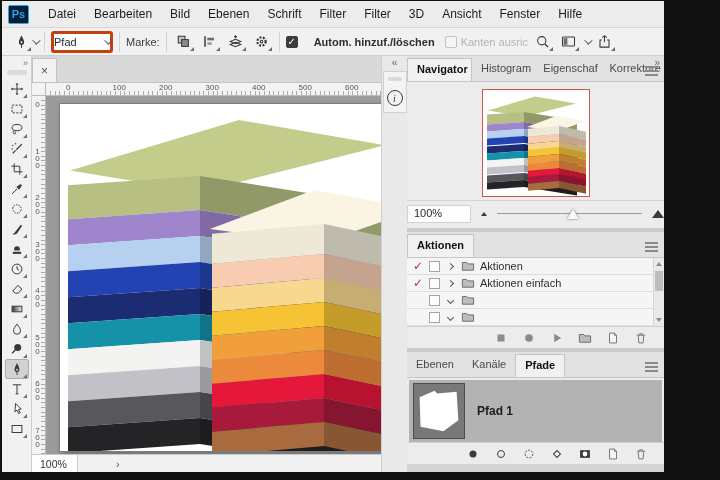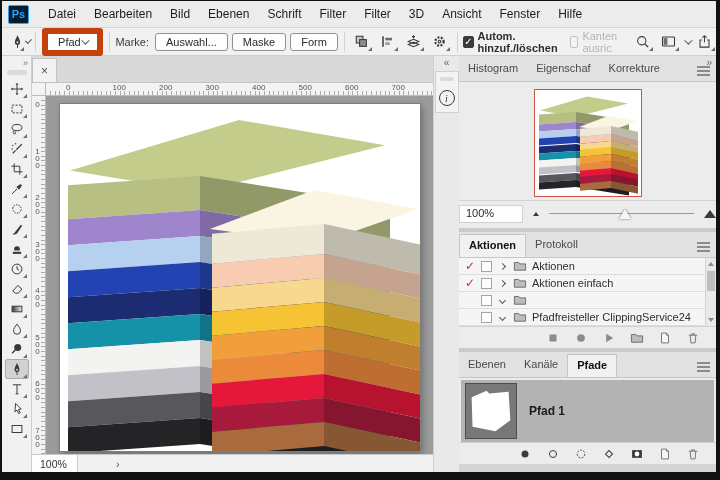--- a/index.html
+++ b/index.html
@@ -1,30 +1,30 @@
 <!DOCTYPE html>
 <html><head>
 <meta charset="utf-8">
 <style>
   * { margin:0; padding:0; box-sizing:border-box; user-select:none; }
   html,body { width:720px; height:480px; overflow:hidden; }
   body { background:#111; font-family:"Liberation Sans","DejaVu Sans",sans-serif; color:#2b2b2b; position:relative; }
-  .app { position:absolute; left:2px; top:1px; width:714px; height:471px; background:#ececec; display:flex; flex-direction:column; }
+  .app { position:absolute; left:2px; top:1px; width:662px; height:471px; background:#ececec; display:flex; flex-direction:column; }
 
   
   .menubar { height:27px; background:#ececec; border-bottom:1px solid #d6d6d6; display:flex; align-items:center; gap:2px; padding-left:6px; flex:0 0 auto; }
   .ps-logo { width:21px; height:19px; background:#001d34; color:#2ea3f2; font-size:11px; font-weight:bold; display:flex; align-items:center; justify-content:center; border-radius:2px; border:1px solid #2ea3f2; margin-right:8px; }
   .menu-item { font-size:12px; padding:4px 9px; color:#1d1d1d; cursor:default; }
 
   
   .optionsbar { height:28px; background:#f1f1f1; border-bottom:1px solid #cfcfcf; display:flex; align-items:center; font-size:11px; flex:0 0 auto; }
   .opt-sep { width:1px; height:20px; background:#d2d2d2; margin:0 6px; }
   .opt-group { display:flex; align-items:center; gap:4px; }
   .opt-btn { background:#fdfdfd; border:1px solid #919191; border-radius:3px; padding:2px 10px; font-size:11px; color:#2b2b2b; }
-  .opt-select { background:#fdfdfd; border:6px solid #c2410c; border-radius:3px; padding:2px 10px; width:62px; display:flex; justify-content:space-between; align-items:center; }
+  .opt-select { background:#fdfdfd; border:3px solid #c2410c; border-radius:3px; padding:2px 0; width:62px; display:flex; justify-content:space-between; align-items:center; }
   .cdown { width:6px; height:6px; border-right:1.4px solid #555; border-bottom:1.4px solid #555; transform:rotate(45deg) translateY(-2px); display:inline-block; }
   .iconbox { width:22px; height:20px; display:flex; align-items:center; justify-content:center; position:relative; }
   .corner-tri::after { content:""; position:absolute; right:1px; bottom:1px; border-left:4px solid transparent; border-bottom:4px solid #6b6b6b; }
   .chk { width:12px; height:12px; border:1px solid #6f6f6f; border-radius:2px; background:#fdfdfd; display:inline-flex; align-items:center; justify-content:center; font-size:10px; }
   .chk.on { background:#3b3b3b; border-color:#3b3b3b; color:#fff; }
   .chk.off-dis { border-color:#c3c3c3; background:#f4f4f4; }
   .opt-label { font-size:11px; color:#3c3c3c; }
   .opt-label.dis { color:#b4b4b4; }
 
   
@@ -145,25 +145,20 @@
         </svg>
       </span>
     <span class="cdown"></span>
     <span class="opt-sep"></span>
     <span class="opt-select">
       <span>Pfad</span>
       <span class="cdown"></span>
     </span>
     <span class="opt-sep"></span>
     <span class="opt-label">Marke:</span>
-    <span class="opt-group" style="margin-left:6px">
-      <button class="opt-btn">Auswahl...</button>
-      <button class="opt-btn">Maske</button>
-      <button class="opt-btn">Form</button>
-    </span>
     <span class="opt-sep"></span>
     <span id="opt-right-icons" class="opt-group">
         <span class="iconbox corner-tri">
           <svg viewBox="0 0 20 20" width="15" height="15" fill="none" stroke="#3a3a3a" stroke-width="1.4">
             <rect x="3" y="3" width="9" height="9" fill="#c6c6c6"></rect>
             <rect x="7.5" y="7.5" width="9" height="9" fill="#8d8d8d"></rect>
           </svg>
         </span>
         <span class="iconbox corner-tri">
           <svg viewBox="0 0 20 20" width="15" height="15" fill="none" stroke="#3a3a3a" stroke-width="1.4">
@@ -181,21 +176,21 @@
         </span>
         <span class="iconbox corner-tri">
           <svg viewBox="0 0 20 20" width="15" height="15" fill="none" stroke="#3a3a3a" stroke-width="1.4">
             <circle cx="10" cy="10" r="5.5" stroke-dasharray="2.6 1.9" stroke-width="3"></circle>
             <circle cx="10" cy="10" r="1.8"></circle>
           </svg>
         </span>
       </span>
     <span class="opt-sep"></span>
     <span class="chk on">✓</span>
-    <span class="opt-label" style="margin-left:4px;font-weight:bold;color:#2e2e2e">Autom. hinzuf./löschen</span>
+    <span class="opt-label" style="margin-left:16px;font-weight:bold;color:#2e2e2e">Autom. hinzuf./löschen</span>
     <span class="chk off-dis" style="margin-left:10px"></span>
     <span class="opt-label dis" style="margin-left:4px">Kanten ausric</span>
     <span id="opt-far-icons" class="opt-group" style="margin-left:4px">
         <span class="iconbox corner-tri">
           <svg viewBox="0 0 20 20" width="15" height="15" fill="none" stroke="#3a3a3a" stroke-width="1.4">
             <circle cx="9" cy="9" r="5.5"></circle>
             <path d="M13.2 13.2L17.5 17.5" stroke-width="1.8"></path>
           </svg>
         </span>
         <span class="iconbox corner-tri">
@@ -450,20 +445,21 @@
       <div class="minipanel">
         <span class="grip" style="width:14px;height:4px"></span>
         <span class="info-circle">i</span>
       </div>
     </div>
 
     <div class="dockcol">
       <span class="dock-expand">»</span>
 
       <div class="ptabs" id="nav-tabs">
+          <span class="ptab active">Navigator</span>
           <span class="ptab">Histogram</span>
           <span class="ptab">Eigenschaf</span>
           <span class="ptab">Korrekture</span>
           <span class="hamb"></span>
         </div>
       <div class="panel-body nav-body">
         <div class="nav-thumb">
           <div class="nav-thumb-inner" id="nav-thumb-inner">
               <div style="position: absolute; left: 2.8px; top: 4.48px; width: 91px; height: 20.16px; background: rgb(183, 191, 131); filter: brightness(1.07); clip-path: polygon(0% 70%, 40% 100%, 97% 35%, 52% 0%);"></div>
               <div style="position: absolute; left: 2.24px; top: 20.16px; width: 36.96px; height: 9.52px; background: rgb(183, 191, 131); transform: skewY(-4deg); transform-origin: 100% 50%;"></div>
@@ -518,21 +514,20 @@
           <span class="mtn large">
               <i class="b"></i>
             </span>
         </div>
       </div>
 
       <div class="psep"></div>
 
       <div class="ptabs" id="act-tabs">
           <span class="ptab active">Aktionen</span>
-          <span class="ptab">Protokoll</span>
           <span class="hamb"></span>
         </div>
       <div class="panel-body act-rows" id="act-rows">
           <div class="act-row">
             <span class="act-check">✓</span>
             <span class="modebox"></span>
             <span class="chev">
               <i></i>
             </span>
             <span class="iconbox" style="width: 16px; height: 14px;">
@@ -571,21 +566,20 @@
             <span class="act-check"></span>
             <span class="modebox"></span>
             <span class="chev exp">
               <i></i>
             </span>
             <span class="iconbox" style="width: 16px; height: 14px;">
               <svg viewBox="0 0 20 20" width="14" height="14" fill="none" stroke="#3a3a3a" stroke-width="1.4">
                 <path d="M2 5h6l2 2h8v9H2z" fill="#bdbdbd" stroke="#6e6e6e"></path>
               </svg>
             </span>
-            <span>Pfadfreisteller ClippingService24</span>
           </div>
           <div class="act-scroll">
             <span class="up"></span>
             <span class="thumb"></span>
             <span class="dn"></span>
           </div>
         </div>
       <div class="panel-toolbar" id="act-toolbar">
           <span class="iconbox">
             <svg viewBox="0 0 20 20" width="14" height="14" fill="none" stroke="#3a3a3a" stroke-width="1.4">

